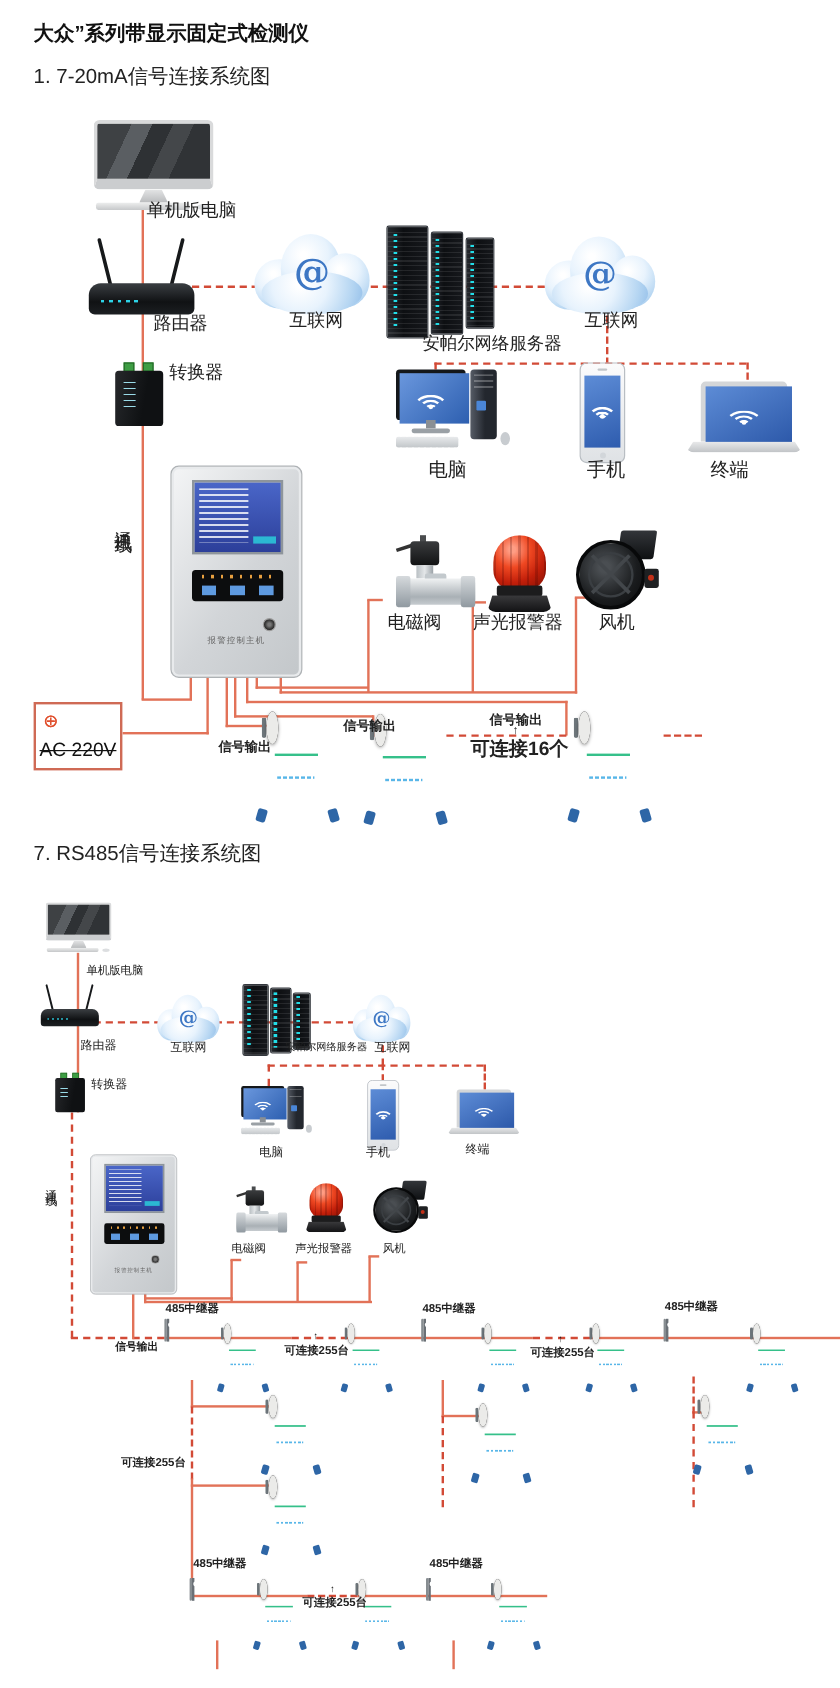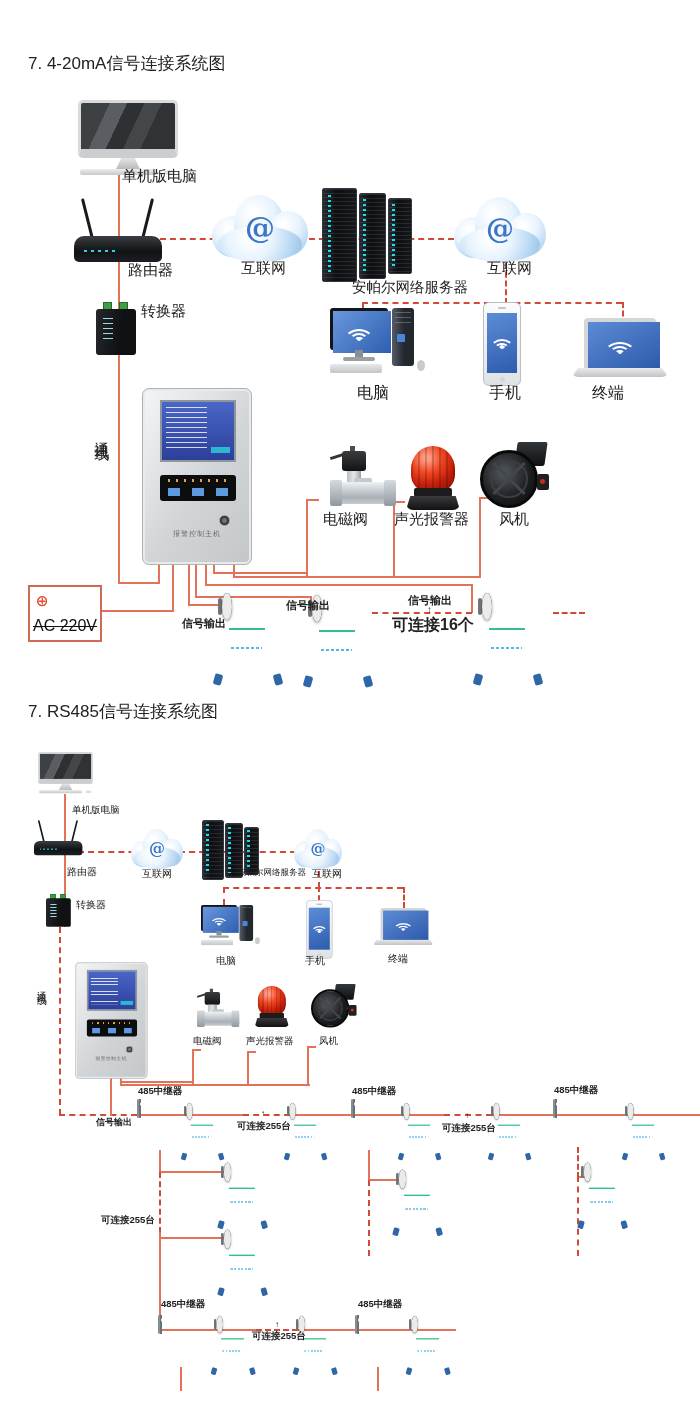--- a/index.html
+++ b/index.html
@@ -146,21 +146,22 @@
   
   .acbox{width:74px;height:57px;border:2px solid #cf6a55;background:#fff}
   .ac-sym{position:absolute;top:5px;left:6px;right:6px;display:flex;justify-content:space-between;color:#e0502e;font-size:15px}
   .ac-txt{position:absolute;bottom:5px;left:0;right:0;text-align:center;font-size:16px;color:#111}
 </style>
 </head>
 <body>
 
 <div id="stage">
 
-  <div class="lbl" style="left:28px;top:54px;font-size:17px;color:#222">7. 4-20mA信号连接系统图</div>
+  <div class="lbl b" style="left:28px;top:18px;font-size:17px;color:#111">大众”系列带显示固定式检测仪</div>
+  <div class="lbl" style="left:28px;top:54px;font-size:17px;color:#222">1. 7-20mA信号连接系统图</div>
   <div class="lbl" style="left:28px;top:702px;font-size:17px;color:#222">7. RS485信号连接系统图</div>
 
   <div class="dev imac" style="left:78px;top:100px">
     <i class="im-scr"></i>
       <i class="im-stand"></i>
       <i class="im-kb"></i>
       <i class="im-mouse"></i>
     </div>
   <div class="dev router" style="left:74px;top:198px">
     <i class="rt-a1"></i>

